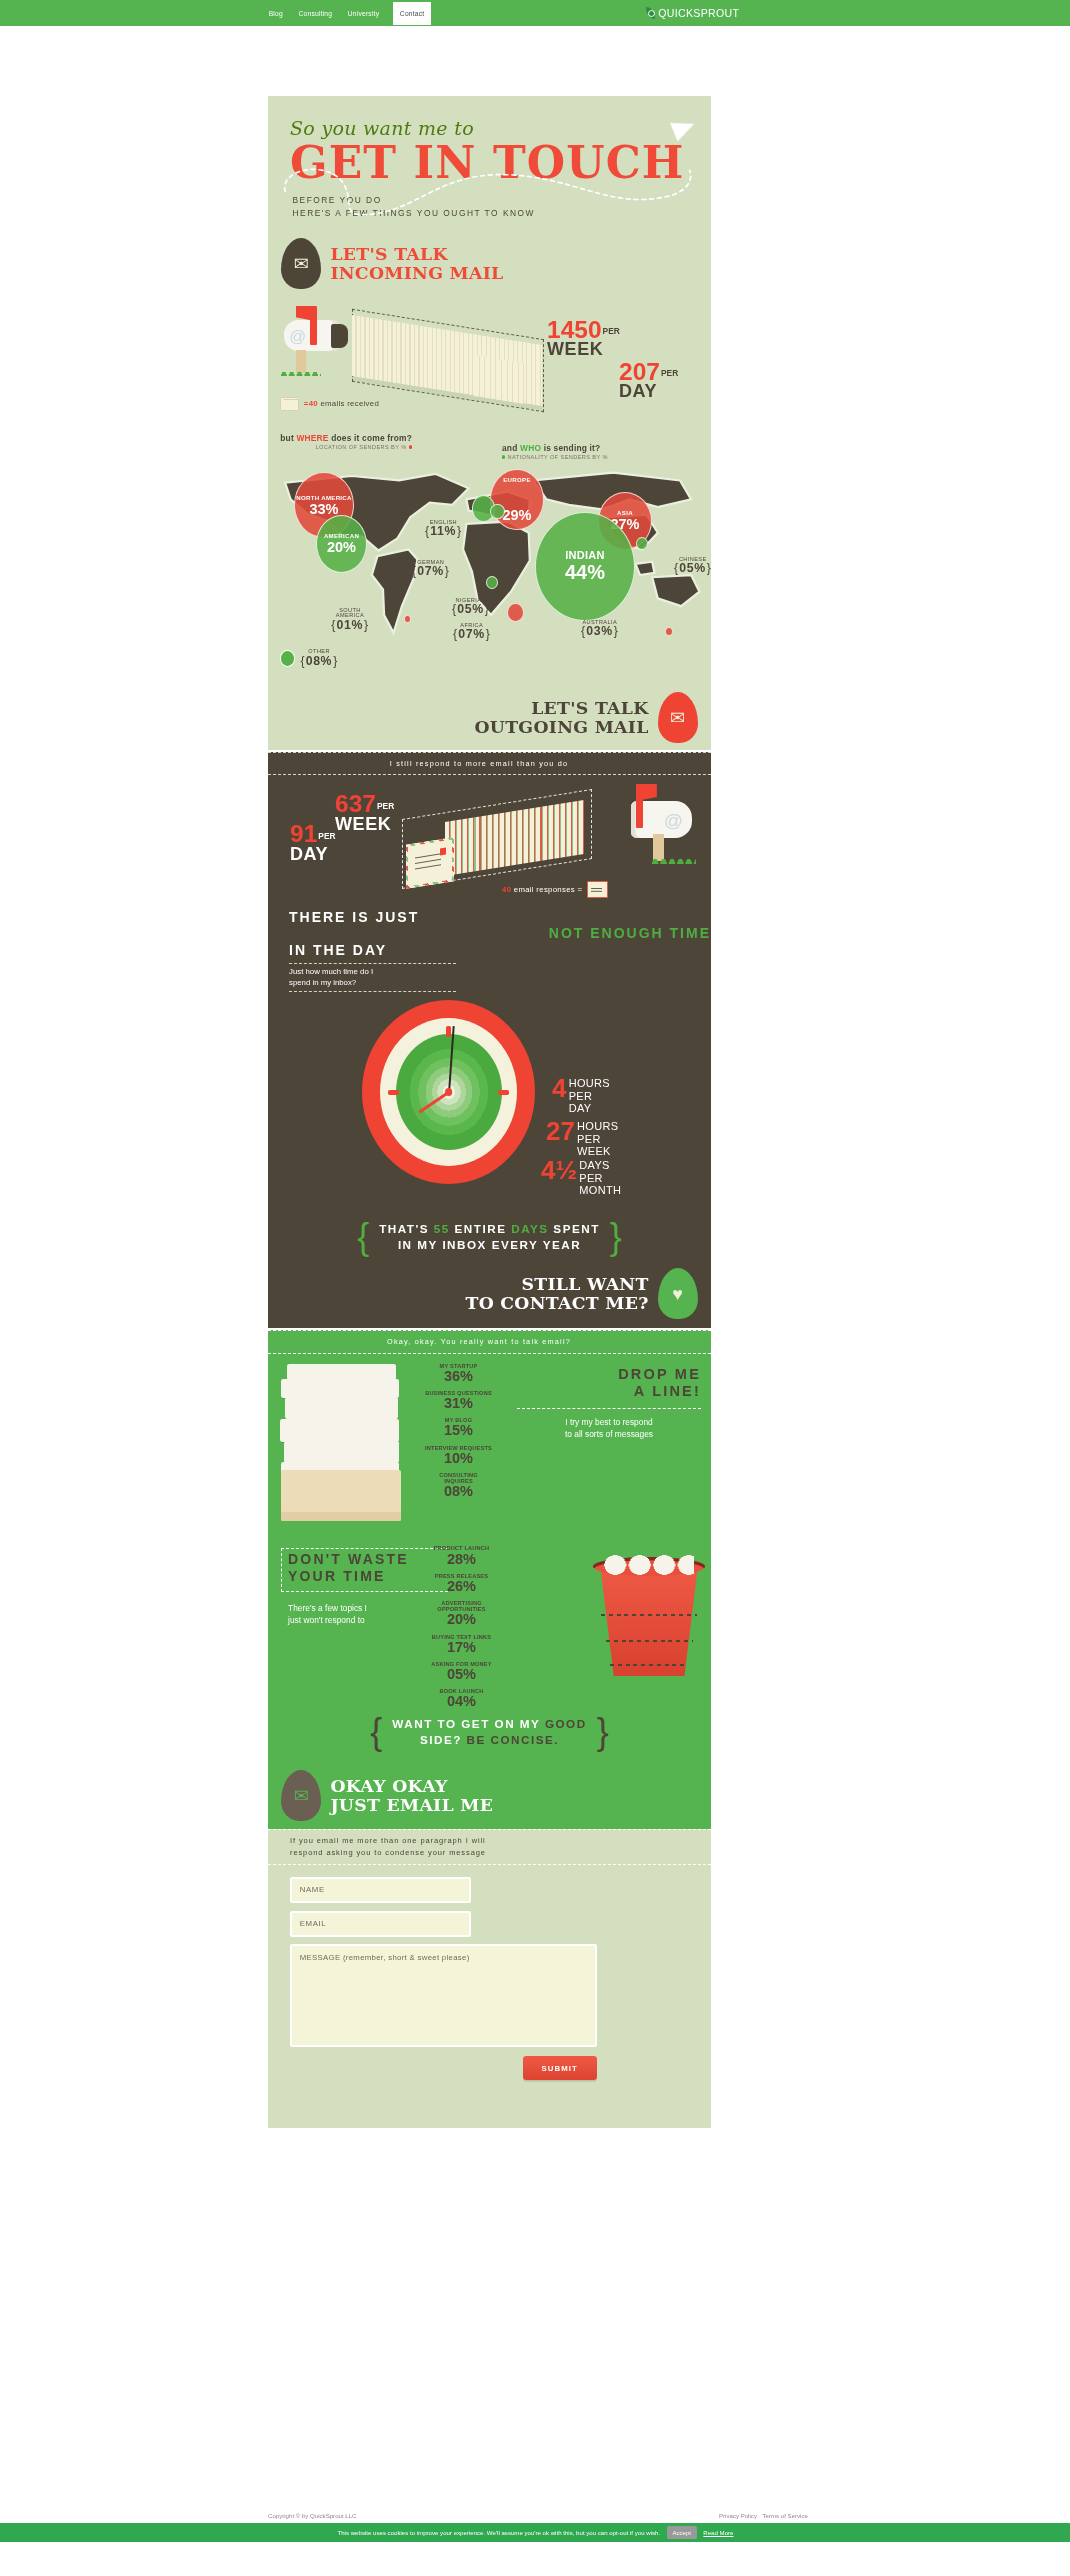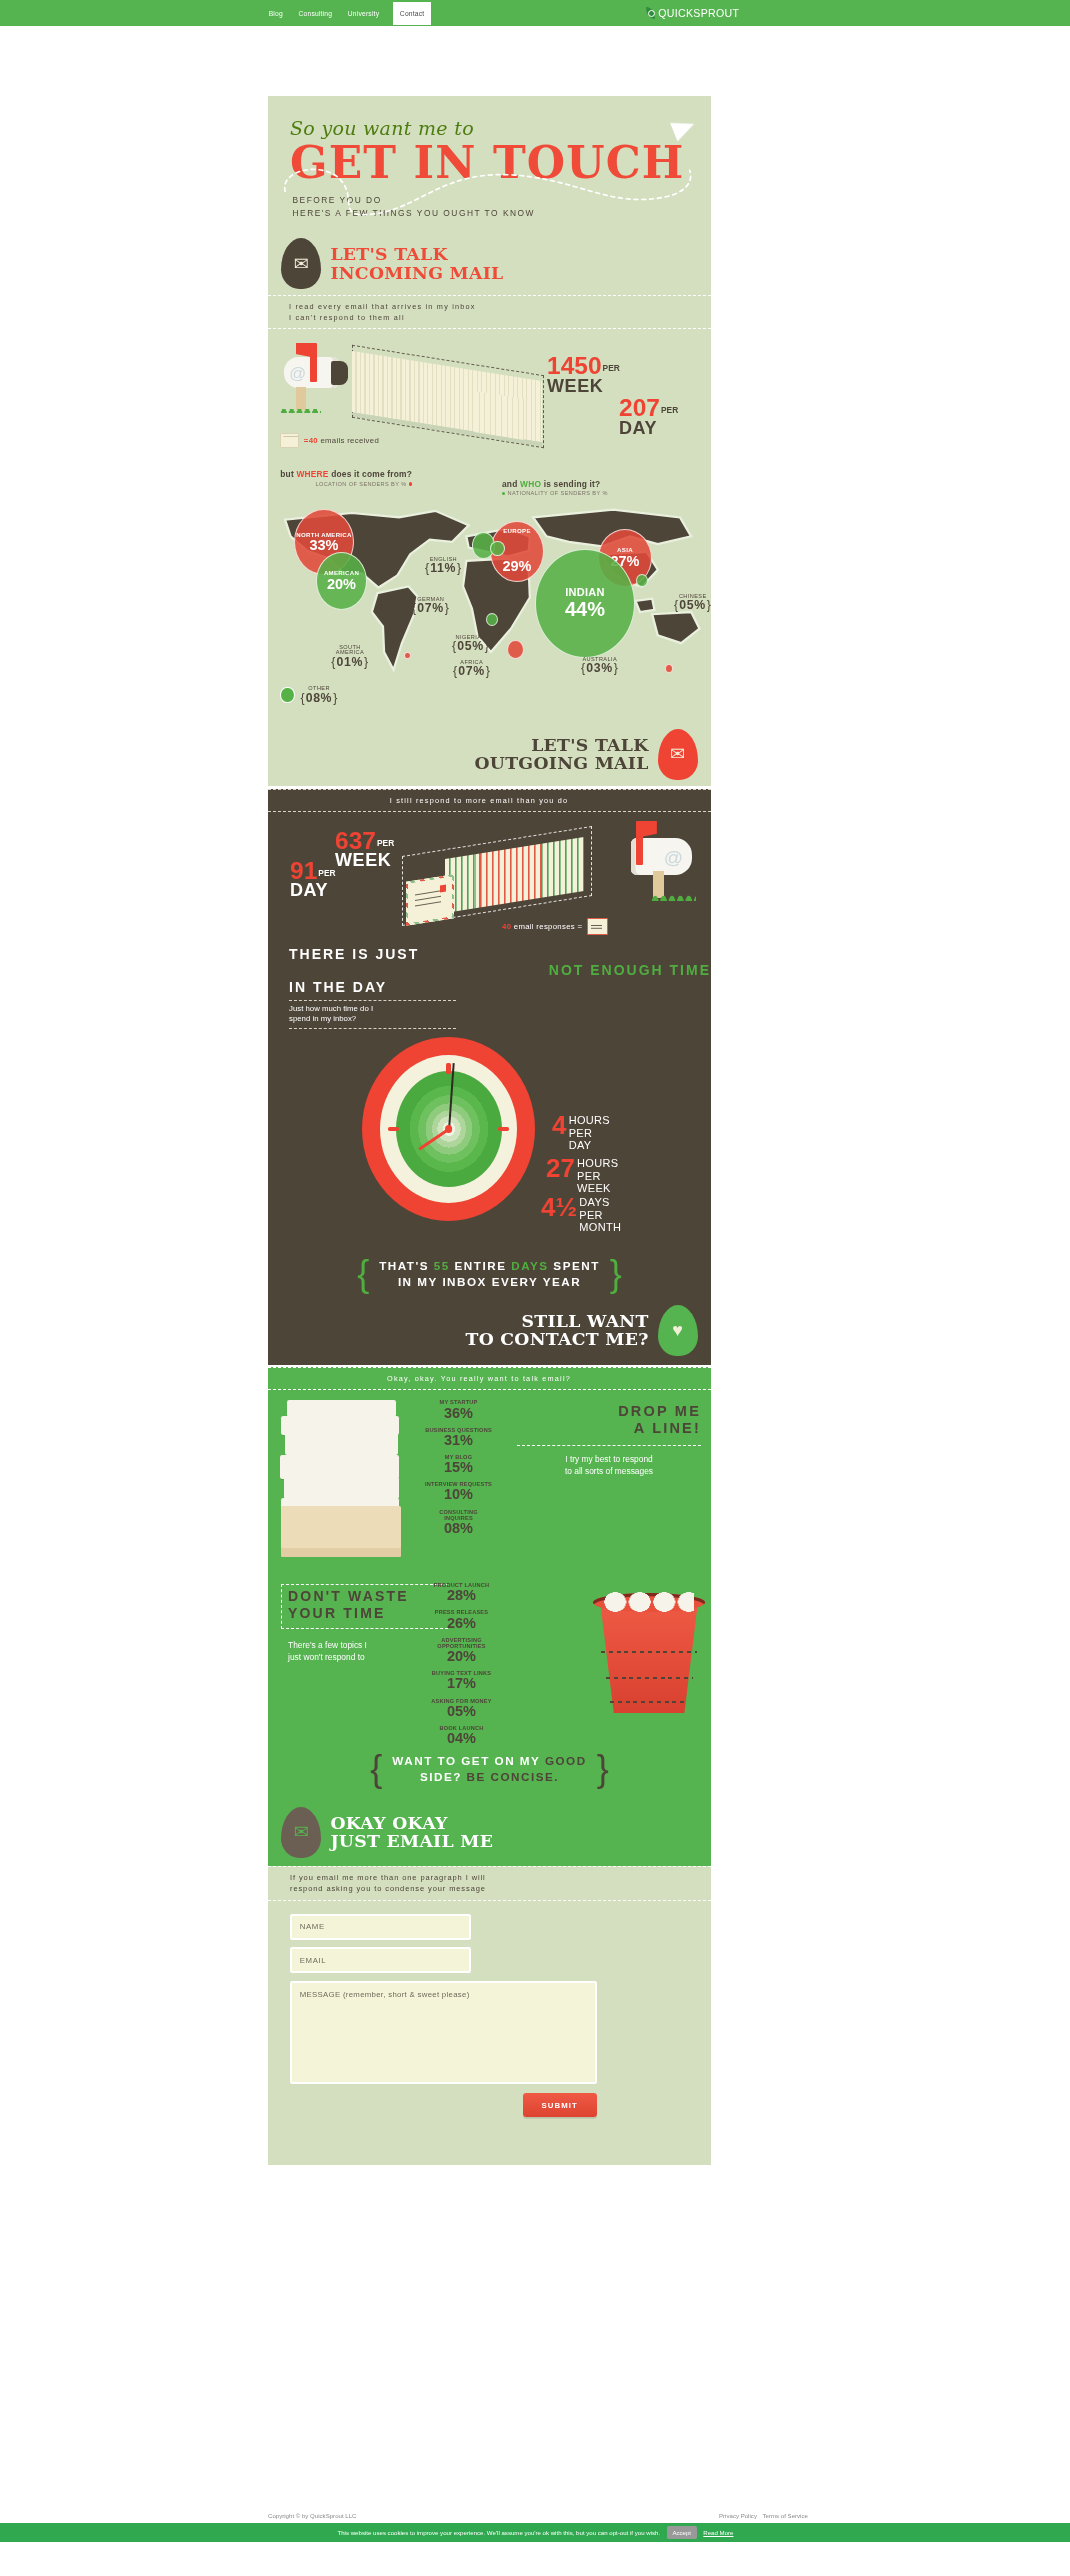--- a/index.html
+++ b/index.html
@@ -601,24 +601,20 @@
     <div class="banner">
       <div class="blob">
             <span class="blob-icon">✉</span>
           </div>
       <div class="banner-title red">
         <div>LET'S TALK</div>
         <div>INCOMING MAIL</div>
       </div>
     </div>
 
-    <div class="dashed-strip">
-      <div class="strip-text">I read every email that arrives in my inbox</div>
-      <div class="strip-text">I can't respond to them all</div>
-    </div>
 
     <div class="stat-area">
       <div class="dashed-box-1"></div>
       <div class="env-stack"></div>
       <div class="env-stack2"></div>
       <div class="mailbox">
         <div class="mb-body"></div>
         <div class="mb-at">@</div>
         <div class="mb-flag"></div>
         <div class="mb-mouth"></div>
@@ -672,21 +668,21 @@
           <path d="M600 92 L680 88 L700 120 L672 150 L640 142 L614 118 Z"></path>
           <path d="M690 200 L760 196 L775 226 L742 252 L700 238 Z"></path>
           <path d="M660 176 L690 172 L694 192 L668 196 Z"></path>
         </g>
       </svg>
 
       <div class="bub red" style="left:26px; top:6.7px; width:60px; height:66px;">
         <span class="bl">NORTH AMERICA</span>
         <span class="bv">33%</span>
       </div>
-      <div class="bub red" style="left:222px; top:18px; width:54px; height:61px;gap:24px;">
+      <div class="bub red" style="left:222px; top:3px; width:54px; height:61px;gap:24px;">
         <span class="bl">EUROPE</span>
         <span class="bv">29%</span>
       </div>
       <div class="bub red" style="left:330px; top:26px; width:54px; height:58px;">
         <span class="bl">ASIA</span>
         <span class="bv">27%</span>
       </div>
 
       <div class="bub green" style="left:48px; top:49px; width:51px; height:58px;">
         <span class="bl">AMERICAN</span>

